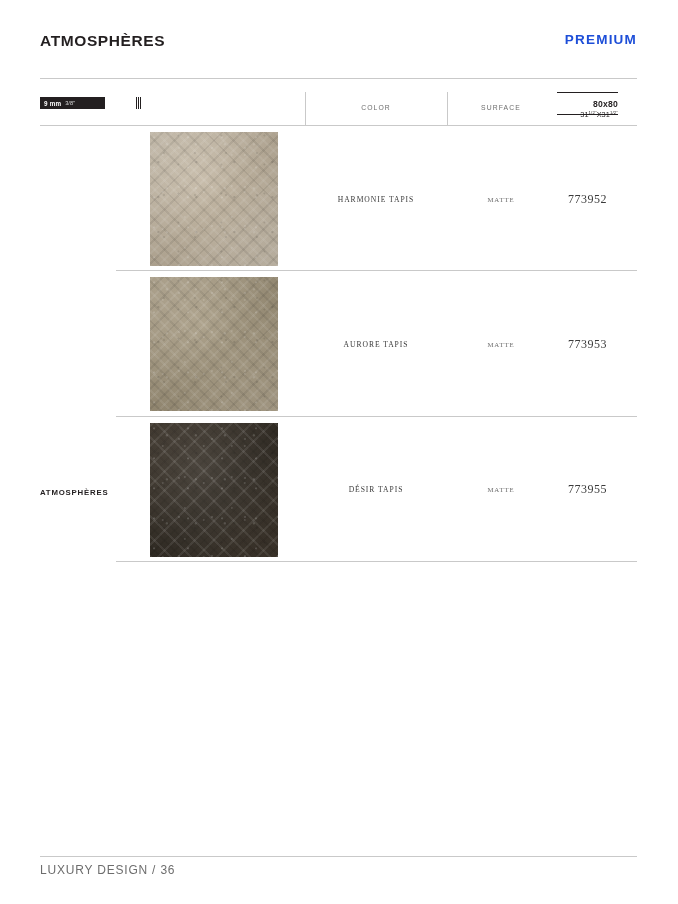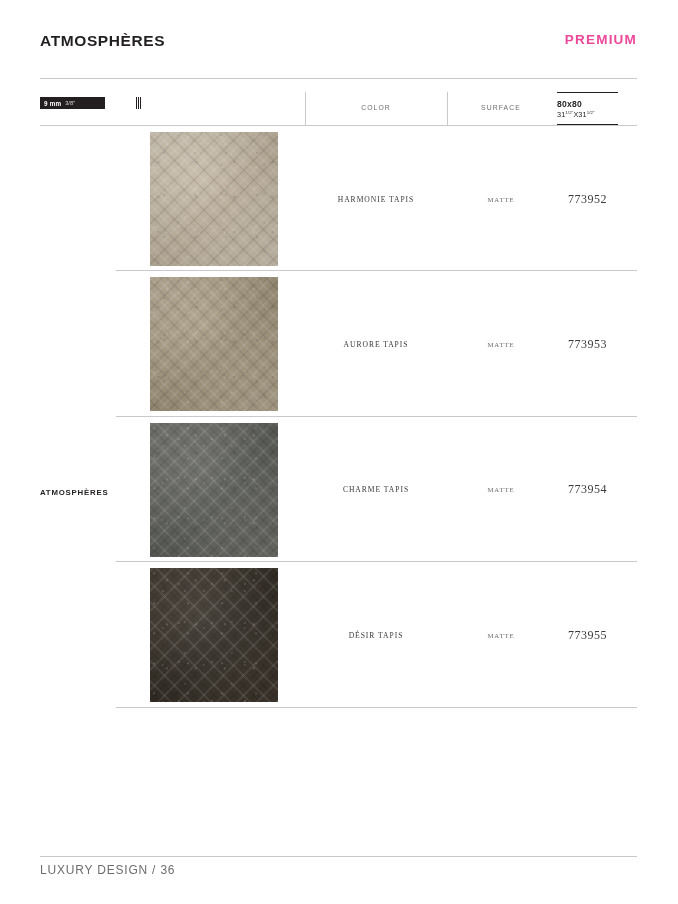--- a/index.html
+++ b/index.html
@@ -36,21 +36,21 @@
   .header-title {
     font-size: 15.5px;
     font-weight: bold;
     letter-spacing: 0.6px;
     color: #231f20;
   }
   .header-badge {
     font-size: 13.5px;
     font-weight: bold;
     letter-spacing: 1.2px;
-    color: #ec4899;
+    color: #1d4ed8;
   }
   .rule-top {
     position: absolute;
     left: 40px;
     top: 78px;
     width: 597px;
     height: 1px;
     background: #c9c9c9;
   }
 
@@ -115,25 +115,25 @@
     text-align: center;
   }
   .th.color   { left: 265px; width: 142px; }
   .th.surface { left: 407px; width: 108px; }
 
   .size-box {
     position: absolute;
     left: 517px;
     top: 0;
     width: 61px;
-    height: 33px;
+    height: 23px;
     border-top: 1.4px solid #231f20;
     border-bottom: 1.4px solid #231f20;
     box-sizing: border-box;
-    text-align: left;
+    text-align: right;
   }
   .size-cm {
     font-size: 8.6px;
     font-weight: bold;
     letter-spacing: 0.2px;
     margin-top: 6px;
     color: #231f20;
   }
   .size-in {
     font-size: 7.3px;
@@ -332,33 +332,20 @@
           <div class="grain"></div>
           <div class="vign"></div>
         </div>
       </div>
       <div class="cell-color">AURORE TAPIS</div>
       <div class="cell-surface">MATTE</div>
       <div class="cell-code">773953</div>
       <div class="row-sep"></div>
     </div>
 
-    <div class="row">
-      <div class="swatch">
-        <div class="swatch-inner" id="sw2" style="background: linear-gradient(135deg, rgb(111, 112, 106) 0%, rgb(91, 93, 88) 55%, rgb(111, 112, 106) 100%);">
-          <div class="tex"></div>
-          <div class="grain"></div>
-          <div class="vign"></div>
-        </div>
-      </div>
-      <div class="cell-color">CHARME TAPIS</div>
-      <div class="cell-surface">MATTE</div>
-      <div class="cell-code">773954</div>
-      <div class="row-sep"></div>
-    </div>
 
     <div class="row">
       <div class="swatch">
         <div class="swatch-inner" id="sw3" style="background: linear-gradient(135deg, rgb(64, 56, 46) 0%, rgb(50, 44, 36) 55%, rgb(64, 56, 46) 100%);">
           <div class="tex"></div>
           <div class="grain"></div>
           <div class="vign"></div>
         </div>
       </div>
       <div class="cell-color">DÉSIR TAPIS</div>

